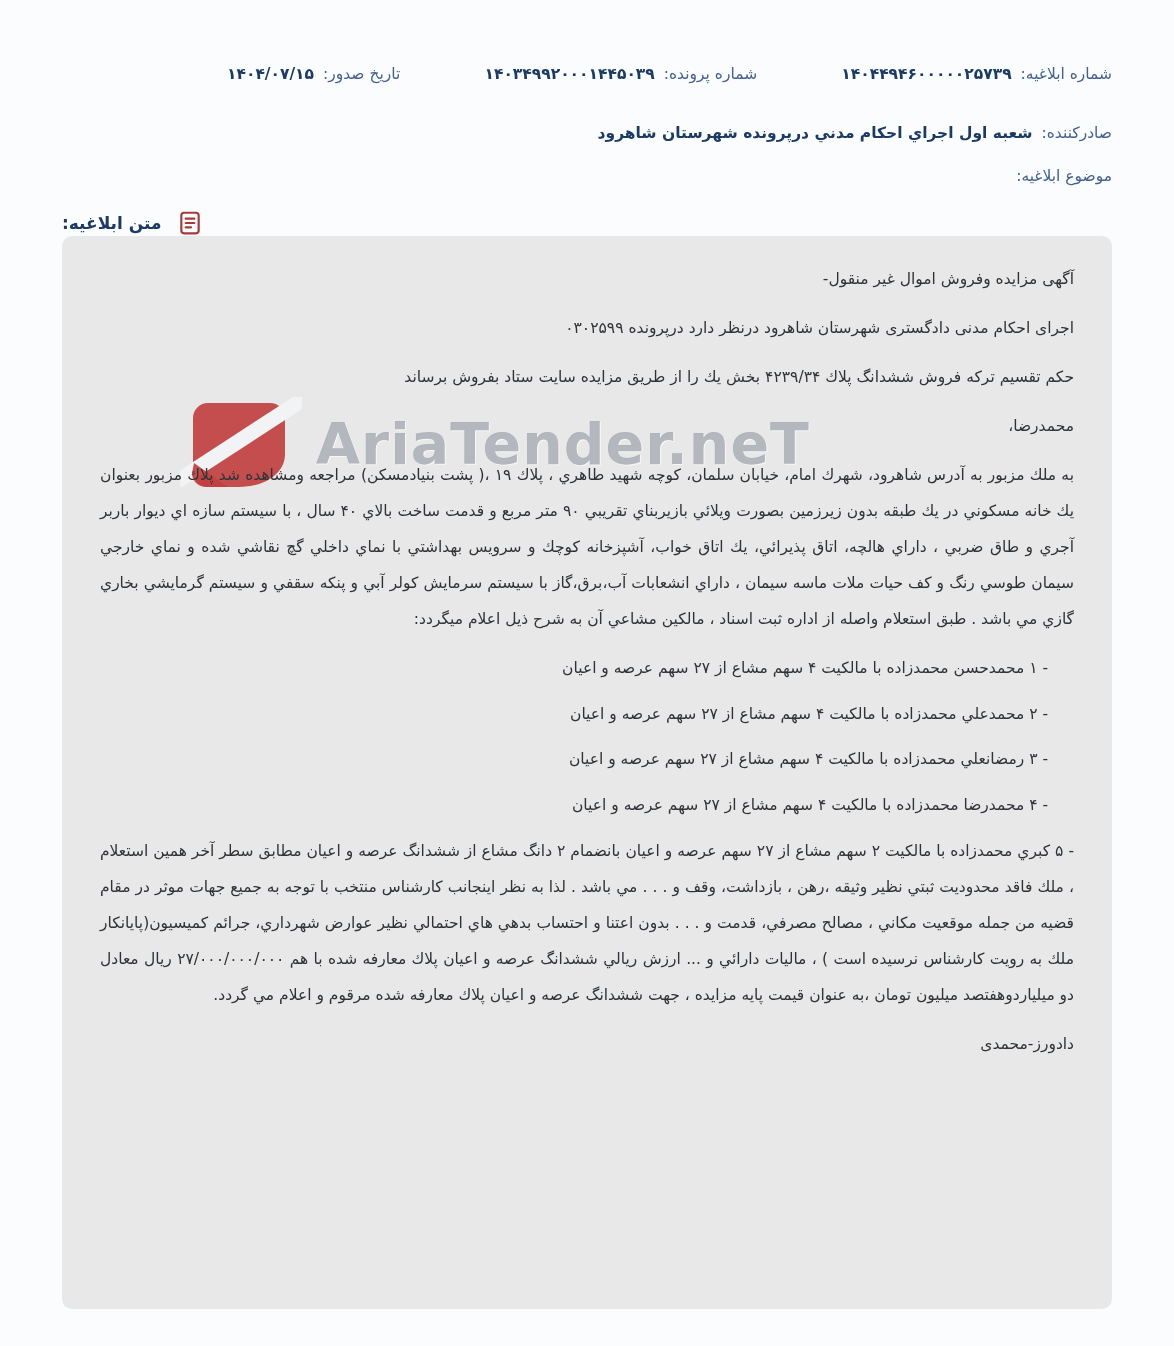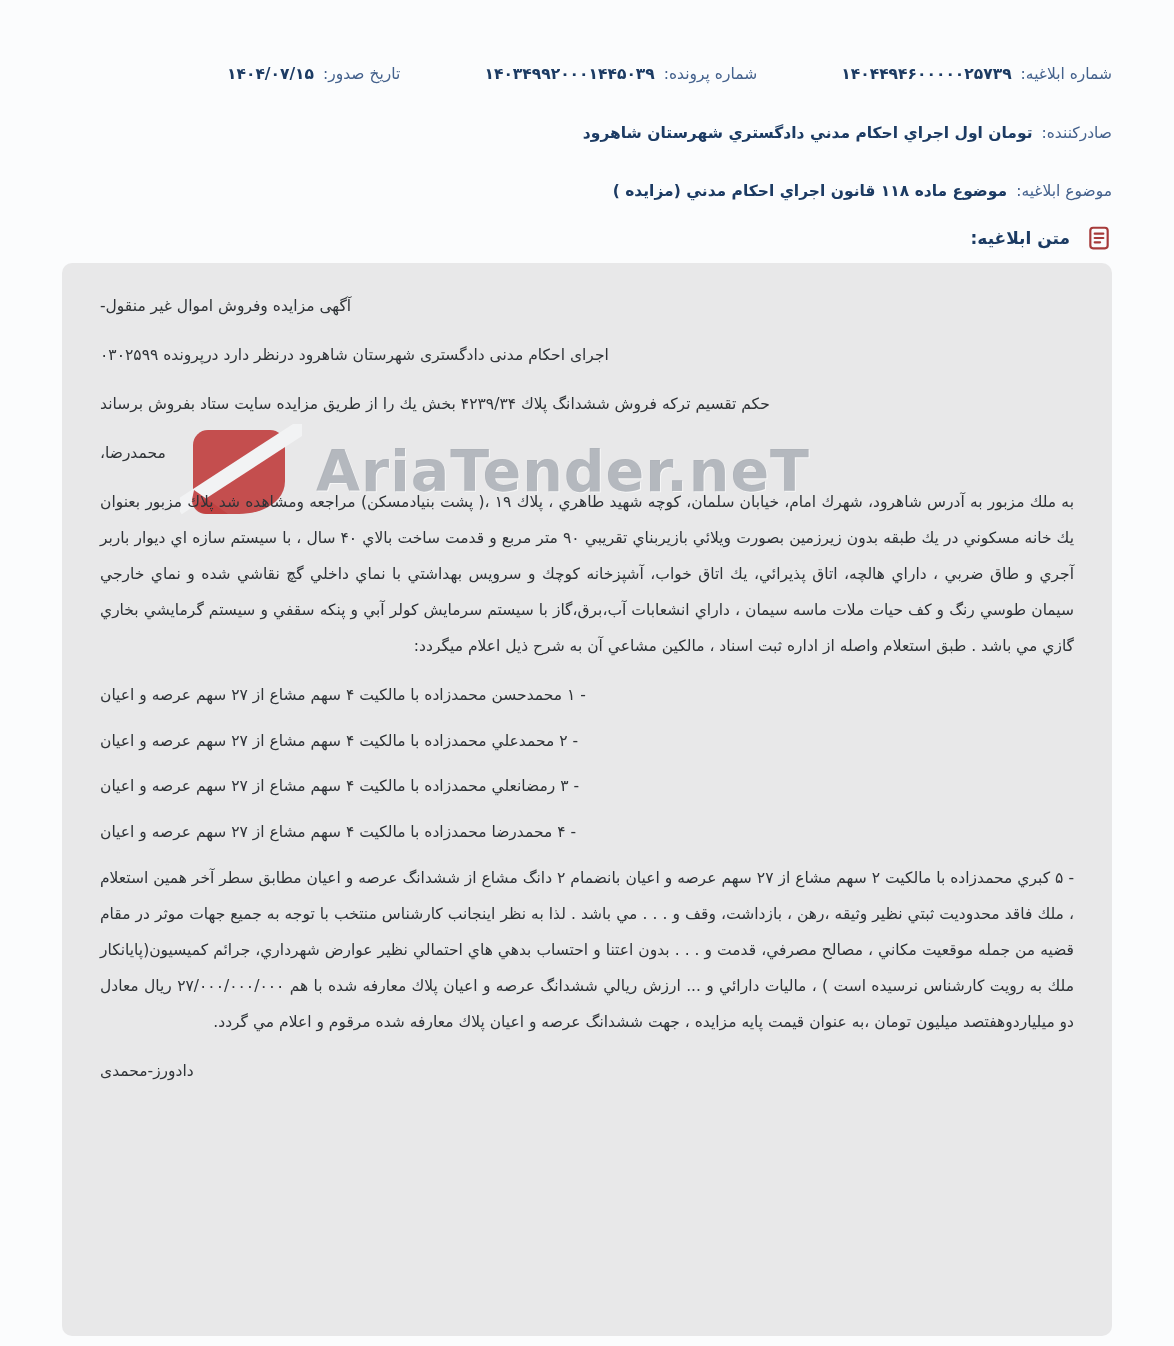--- a/index.html
+++ b/index.html
@@ -19,40 +19,40 @@
     font-size:15.5px; margin-bottom:26px;
   }
   .meta-item { display:flex; gap:9px; white-space:nowrap; align-items:baseline; }
   .meta-item.date { margin-left:165px; }
   .meta-label { color:#44618c; font-weight:normal; }
   .meta-value { color:#1c3b63; font-weight:bold;margin-top:15px; }
   .meta-line { display:flex; gap:9px; font-size:15.5px; margin-bottom:25px; align-items:baseline; }
   .meta-line .meta-value { font-weight:bold; }
 
   
-  .matn-row { display:flex; align-items:center; gap:16px; margin-top:6px; margin-bottom:12px; }
+  .matn-row { display:flex; align-items:center; gap:16px; margin-top:6px; margin-bottom:0;justify-content:flex-end; }
   .matn-label { font-size:17px; font-weight:bold; color:#1c3b63; }
 
   
   .notice-box {
     position:relative;
     background:#e8e8e9;
     border-radius:10px;
     height:1073px;
     padding:26px 38px 30px 38px;
     overflow:hidden;
   }
   .notice-box p {
     position:relative; z-index:1;
     font-size:15.5px;
     line-height:2.32;
     color:#2f3337;
     margin-bottom:13px;
   }
-  .align-right   { text-align:left; }
+  .align-right   { text-align:right; }
   .align-justify { text-align:justify; text-align-last:right; }
   .list-item     { padding-right:26px; margin-bottom:10px !important; }
   .signature     { }
 
   
   .watermark {
     position:absolute; top:161px; left:118px;
     display:flex; align-items:center; gap:14px;
     direction:ltr; z-index:0;
     pointer-events:none;
@@ -80,26 +80,25 @@
       <span class="meta-value">۱۴۰۳۴۹۹۲۰۰۰۱۴۴۵۰۳۹</span>
     </div>
     <div class="meta-item date">
       <span class="meta-label">تاریخ صدور:</span>
       <span class="meta-value">۱۴۰۴/۰۷/۱۵</span>
     </div>
   </div>
 
   <div class="meta-line">
     <span class="meta-label">صادرکننده:</span>
-    <span class="meta-value">تومان اول اجراي احکام مدني دادگستري شهرستان شاهرود</span>
+    <span class="meta-value">شعبه اول اجراي احکام مدني درپرونده شهرستان شاهرود</span>
   </div>
 
   <div class="meta-line">
     <span class="meta-label">موضوع ابلاغیه:</span>
-    <span class="meta-value">موضوع ماده ۱۱۸ قانون اجراي احکام مدني (مزایده )</span>
   </div>
 
   <div class="matn-row">
     <span style="display:inline-flex;">
       <svg width="26" height="26" viewBox="0 0 24 24" fill="none">
         <rect x="4" y="2.5" width="16" height="19" rx="2.5" stroke="#a63a3a" stroke-width="2"></rect>
         <line x1="8" y1="8" x2="16" y2="8" stroke="#a63a3a" stroke-width="2" stroke-linecap="round"></line>
         <line x1="8" y1="12" x2="16" y2="12" stroke="#a63a3a" stroke-width="2" stroke-linecap="round"></line>
         <line x1="8" y1="16" x2="13" y2="16" stroke="#a63a3a" stroke-width="2" stroke-linecap="round"></line>
       </svg>

